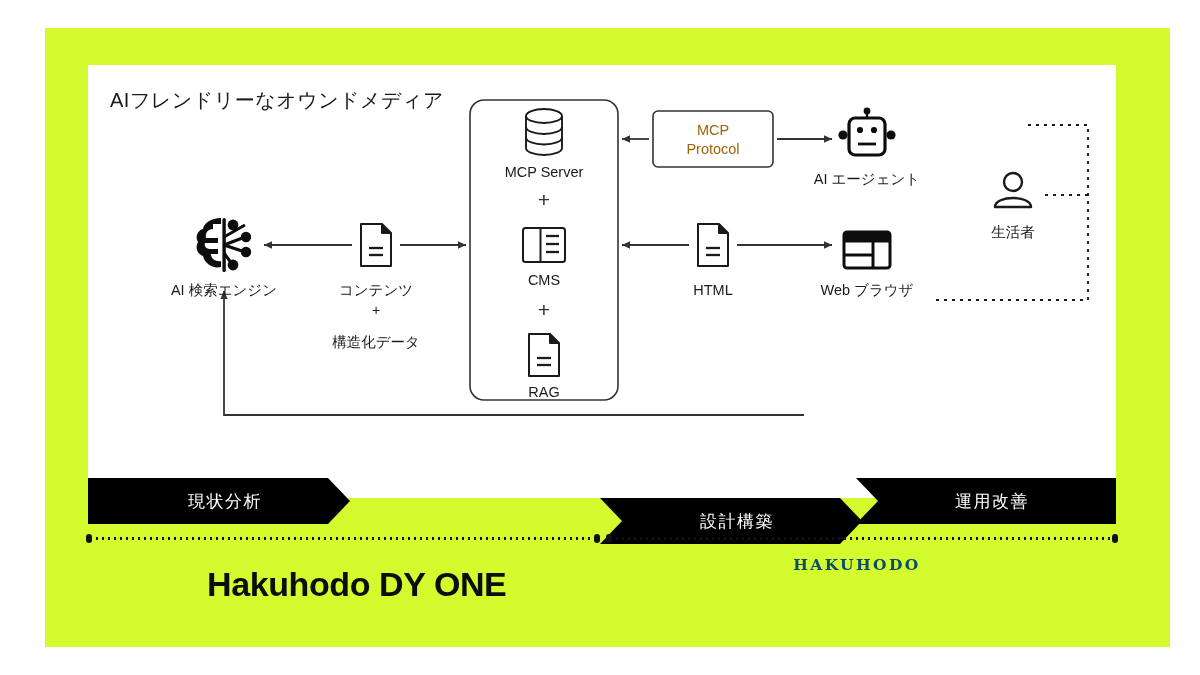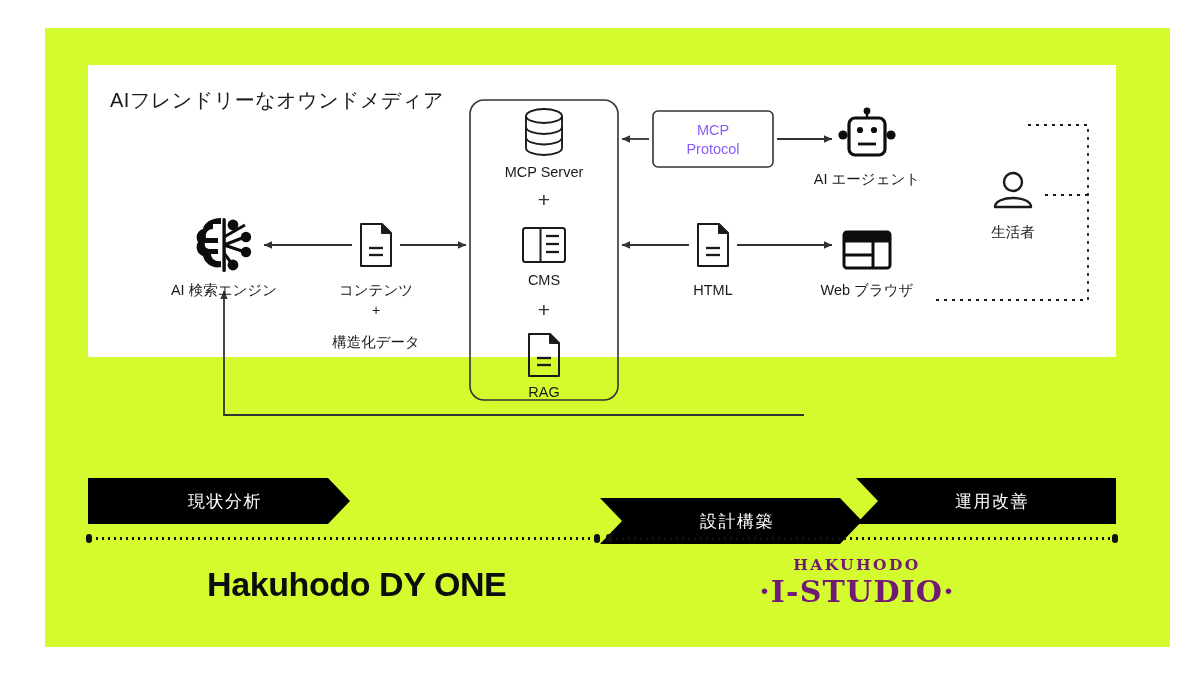--- a/index.html
+++ b/index.html
@@ -30,21 +30,21 @@
     height: 619px;
     background: #d4fb2e;
   }
 
   
   #diagram-card {
     position: absolute;
     left: 88px;
     top: 65px;
     width: 1028px;
-    height: 292px;
+    height: 433px;
     background: #ffffff;
   }
 
   #diagram-title {
     position: absolute;
     left: 22px;
     top: 22px;
     font-size: 20px;
     color: #1a1a1a;
     letter-spacing: 0.5px;
@@ -75,21 +75,21 @@
     position: absolute;
     font-size: 21px;
     color: #333333;
     transform: translateX(-50%);
     line-height: 1;
   }
 
   .mcp-proto-text {
     position: absolute;
     font-size: 14.5px;
-    color: #8b5cf6;
+    color: #a16207;
     text-align: center;
     line-height: 1.3;
     transform: translate(-50%, -50%);
     white-space: nowrap;
   }
 
   
   #step-bar {
     position: absolute;
     left: 88px;
@@ -143,21 +143,21 @@
     font-family: "Liberation Sans", "DejaVu Sans", sans-serif;
     margin-left: 32px;
   }
 
   #logo-istudio {
     position: absolute;
     left: 752px;
     top: 556px;
     width: 210px;
     text-align: center;
-    color: #701a75;
+    color: #0c4a6e;
   }
   #logo-istudio .istudio-top {
     font-size: 15.5px;
     font-weight: 700;
     letter-spacing: 2.4px;
     font-family: "DejaVu Serif", serif;
     line-height: 1.1;
   }
   #logo-istudio .istudio-main {
     font-size: 30px;
@@ -331,16 +331,15 @@
   </div>
   <div class="dot-rule" style="left:608px; top:537px; width:508px;">
     <span class="dot-cap left"></span>
     <span class="dot-cap right"></span>
   </div>
 
   <div id="logo-dyone">Hakuhodo DY ONE</div>
 
   <div id="logo-istudio">
     <div class="istudio-top">HAKUHODO</div>
-    <div class="istudio-main">·I-STUDIO·</div>
   </div>
 
 </div>
 
 </body></html>

